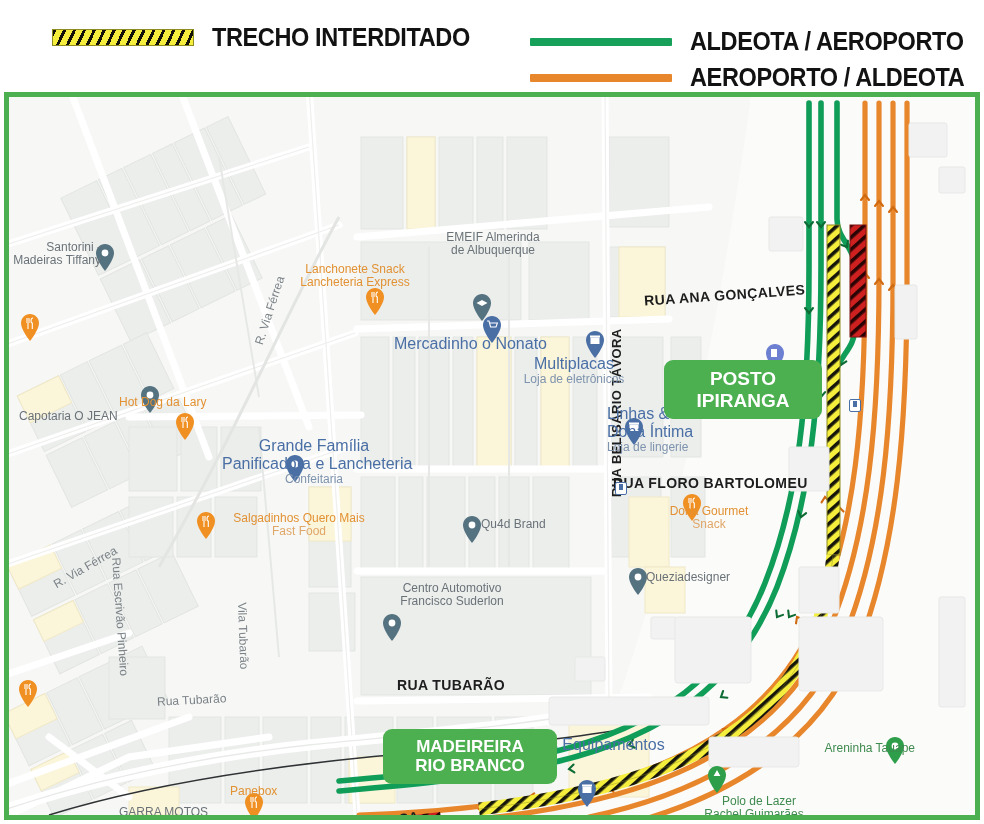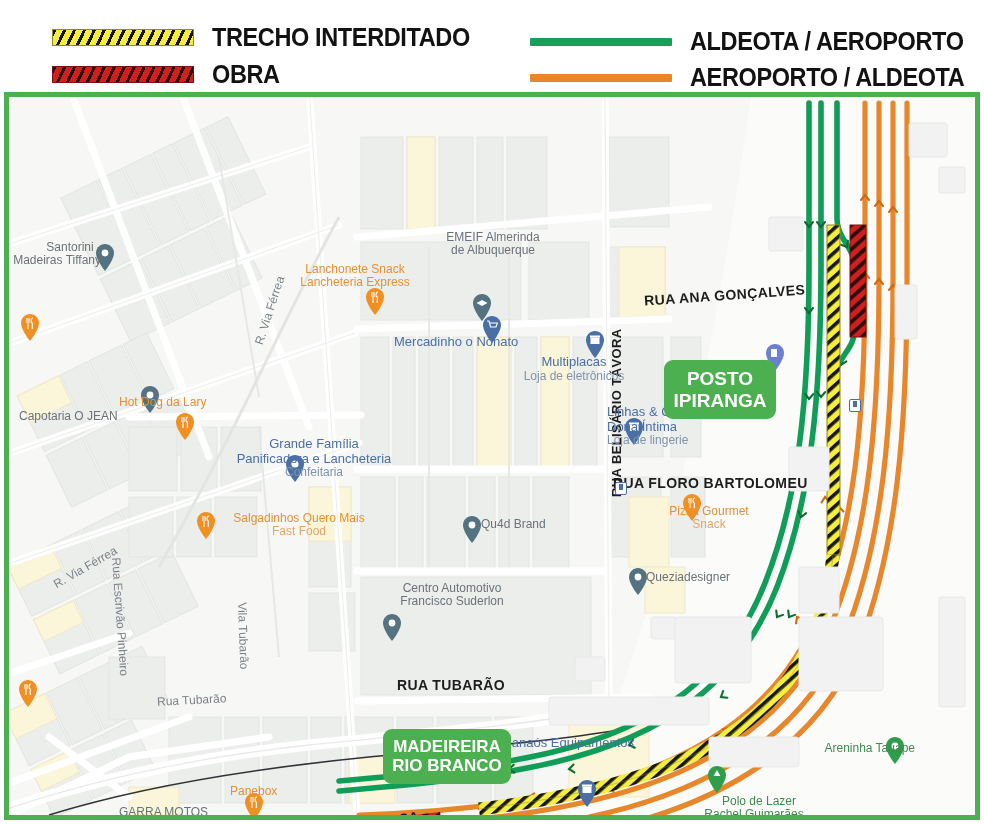--- a/index.html
+++ b/index.html
@@ -26,62 +26,58 @@
 
   
   .map-frame{position:absolute;left:4px;top:92px;width:976px;height:728px;border:5px solid #4caf50;box-sizing:border-box;background:#f8f9f7;overflow:hidden;}
   .map-canvas{position:absolute;inset:0;}
   .map-canvas svg{position:absolute;left:0;top:0;}
 
   
   .poi{position:absolute;white-space:nowrap;line-height:1.12;}
   .poi .nm{display:block;}
   .poi .sub{display:block;font-size:12px;}
-  .poi.blue .nm{color:#4a6fa5;font-size:13px;}
+  .poi.blue .nm{color:#4a6fa5;font-size:16px;}
   .poi.blue .sub{color:#7e93ad;}
   .poi.gray .nm{color:#6a7278;font-size:12px;}
   .poi.orange .nm{color:#e29133;font-size:12px;}
   .poi.orange .sub{color:#e0a667;}
   .poi.green .nm{color:#3f8a4f;font-size:12px;}
   .poi.center{text-align:center;}
   .poi.right{text-align:right;}
 
   
   .pin{position:absolute;width:22px;height:29px;}
   .pin svg{display:block;}
 
   
   .street{position:absolute;white-space:nowrap;color:#6e777c;font-size:12px;}
   .street.major{color:#1d1d1d;font-weight:bold;font-size:14px;letter-spacing:.4px;}
   .street.vert{color:#1d1d1d;font-weight:bold;font-size:13px;letter-spacing:.4px;}
   .street.thin{color:#7b8287;font-size:12px;}
 
   
   .callout{position:absolute;background:#4caf50;color:#ffffff;border-radius:9px;
-           font-weight:bold;text-align:center;line-height:1.14;padding:8px 0;}
+           font-weight:bold;text-align:center;line-height:1.14;padding:8px 23px;}
   .callout.posto{font-size:19px;}
   .callout.madeireira{font-size:17px;}
 
   
   .tsq{position:absolute;width:10px;height:11px;border:1.4px solid #4a6fa5;border-radius:2px;background:#fff;}
   .tsq i{display:block;width:4px;height:6px;margin:1px auto;background:#4a6fa5;}
 </style>
 </head>
 <body>
 
 <div id="root">
 
   <div class="legend">
     <div class="legend-row" style="left:52px;top:23px;">
       <span class="lg-swatch yellow"></span>
       <span class="lg-text">TRECHO INTERDITADO</span>
-    </div>
-    <div class="legend-row" style="left:52px;top:60px;">
-      <span class="lg-swatch red"></span>
-      <span class="lg-text">OBRA</span>
     </div>
     <div class="legend-row" style="left:530px;top:27px;">
       <span class="lg-line green"></span>
       <span class="lg-text">ALDEOTA / AEROPORTO</span>
     </div>
     <div class="legend-row" style="left:530px;top:63px;">
       <span class="lg-line orange"></span>
       <span class="lg-text">AEROPORTO / ALDEOTA</span>
     </div>
   </div>
@@ -543,21 +539,21 @@
         <span class="sub">Loja de lingerie</span>
       </div>
       <div class="poi orange center" style="left:200px;top:415px;width:180px;">
         <span class="nm">Salgadinhos Quero Mais</span>
         <span class="sub">Fast Food</span>
       </div>
       <div class="poi gray" style="left:472px;top:421px;">
         <span class="nm">Qu4d Brand</span>
       </div>
       <div class="poi orange center" style="left:640px;top:408px;width:120px;">
-        <span class="nm">Pizza Gourmet</span>
+        <span class="nm">Dona Gourmet</span>
         <span class="sub">Snack</span>
       </div>
       <div class="poi gray" style="left:637px;top:474px;">
         <span class="nm">Queziadesigner</span>
       </div>
       <div class="poi gray center" style="left:348px;top:485px;width:190px;">
         <span class="nm">Centro Automotivo</span>
         <span class="nm">Francisco Suderlon</span>
       </div>
       <div class="poi blue" style="left:492px;top:639px;">

